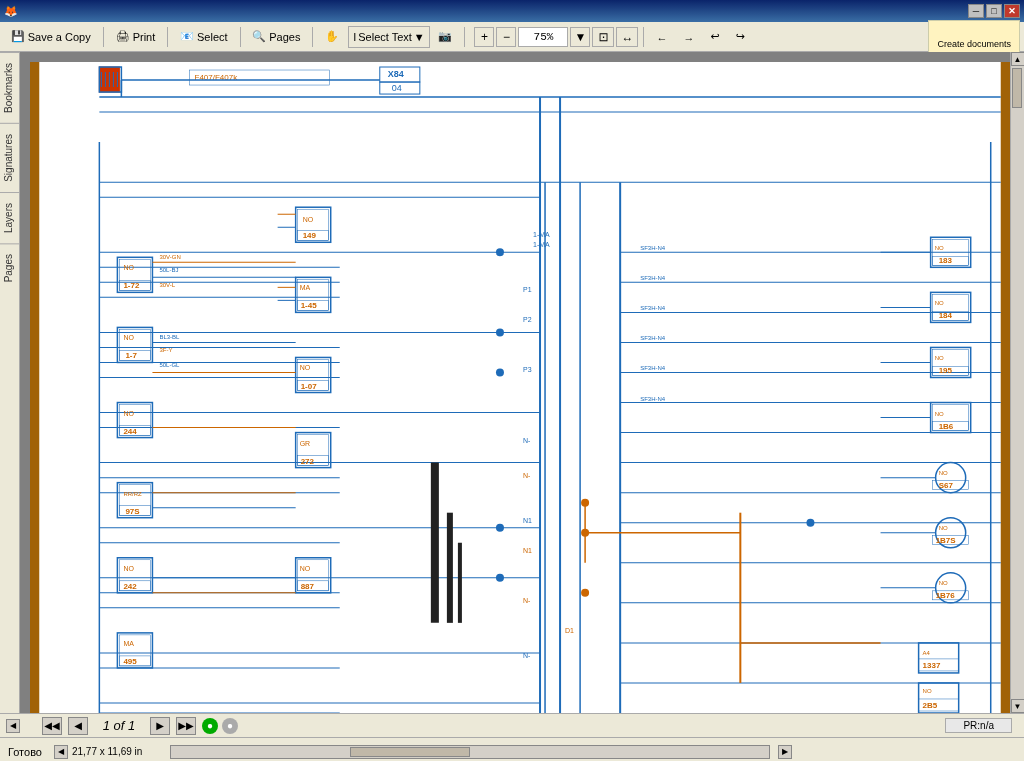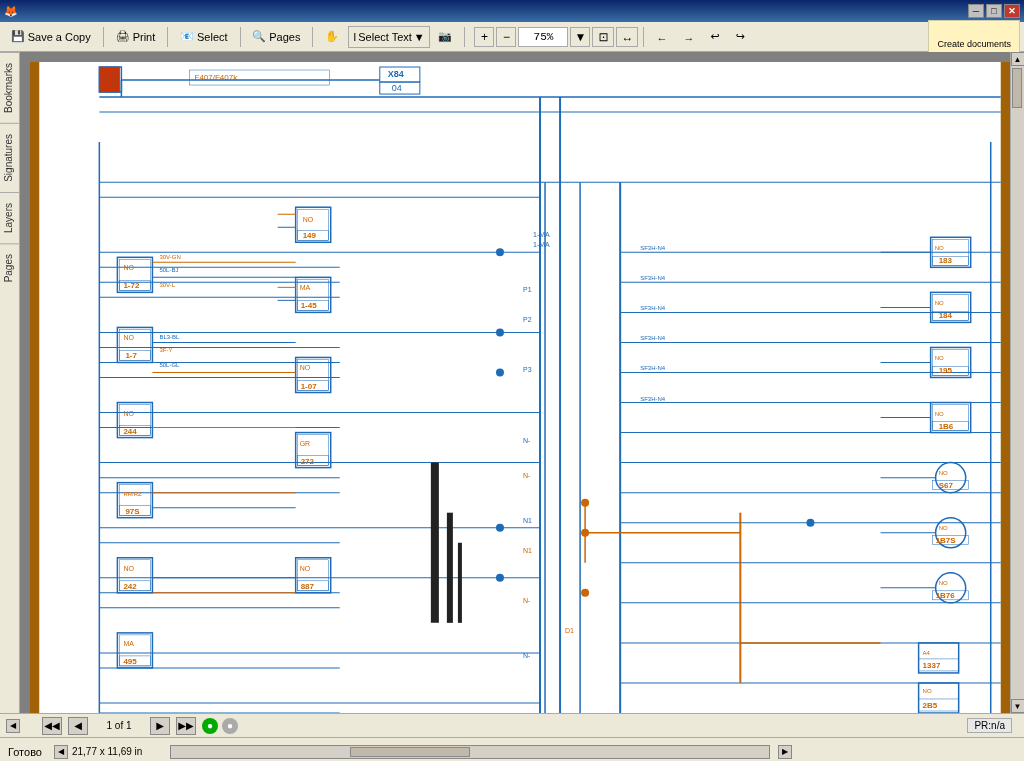--- a/index.html
+++ b/index.html
@@ -217,37 +217,38 @@
     }
     .nav-btn {
       width: 20px; height: 18px;
       background: #d4d0c8;
       border: 1px solid #888;
       cursor: pointer;
       display: flex; align-items: center; justify-content: center;
       font-size: 10px;
     }
     .nav-page-display {
-      font-size: 10px;
+      font-size: 13px;
       min-width: 50px;
       text-align: center;
+      font-style: italic;
     }
     .nav-status-icons { display: flex; gap: 4px; align-items: center; }
     .nav-icon {
       width: 16px; height: 16px;
       border-radius: 50%;
       display: flex; align-items: center; justify-content: center;
       font-size: 10px;
     }
     .nav-icon.green { background: #00aa00; color: white; }
     .nav-icon.gray { background: #aaa; color: white; }
     .pr-indicator {
       margin-left: auto;
       font-size: 10px;
-      padding: 1px 6px;
+      padding: 1px 17px;
       background: #e8e8e8;
       border: 1px solid #aaa;
     }
 
     
     .diagram-container {
       width: 100%;
       height: 100%;
       position: relative;
       overflow: hidden;

